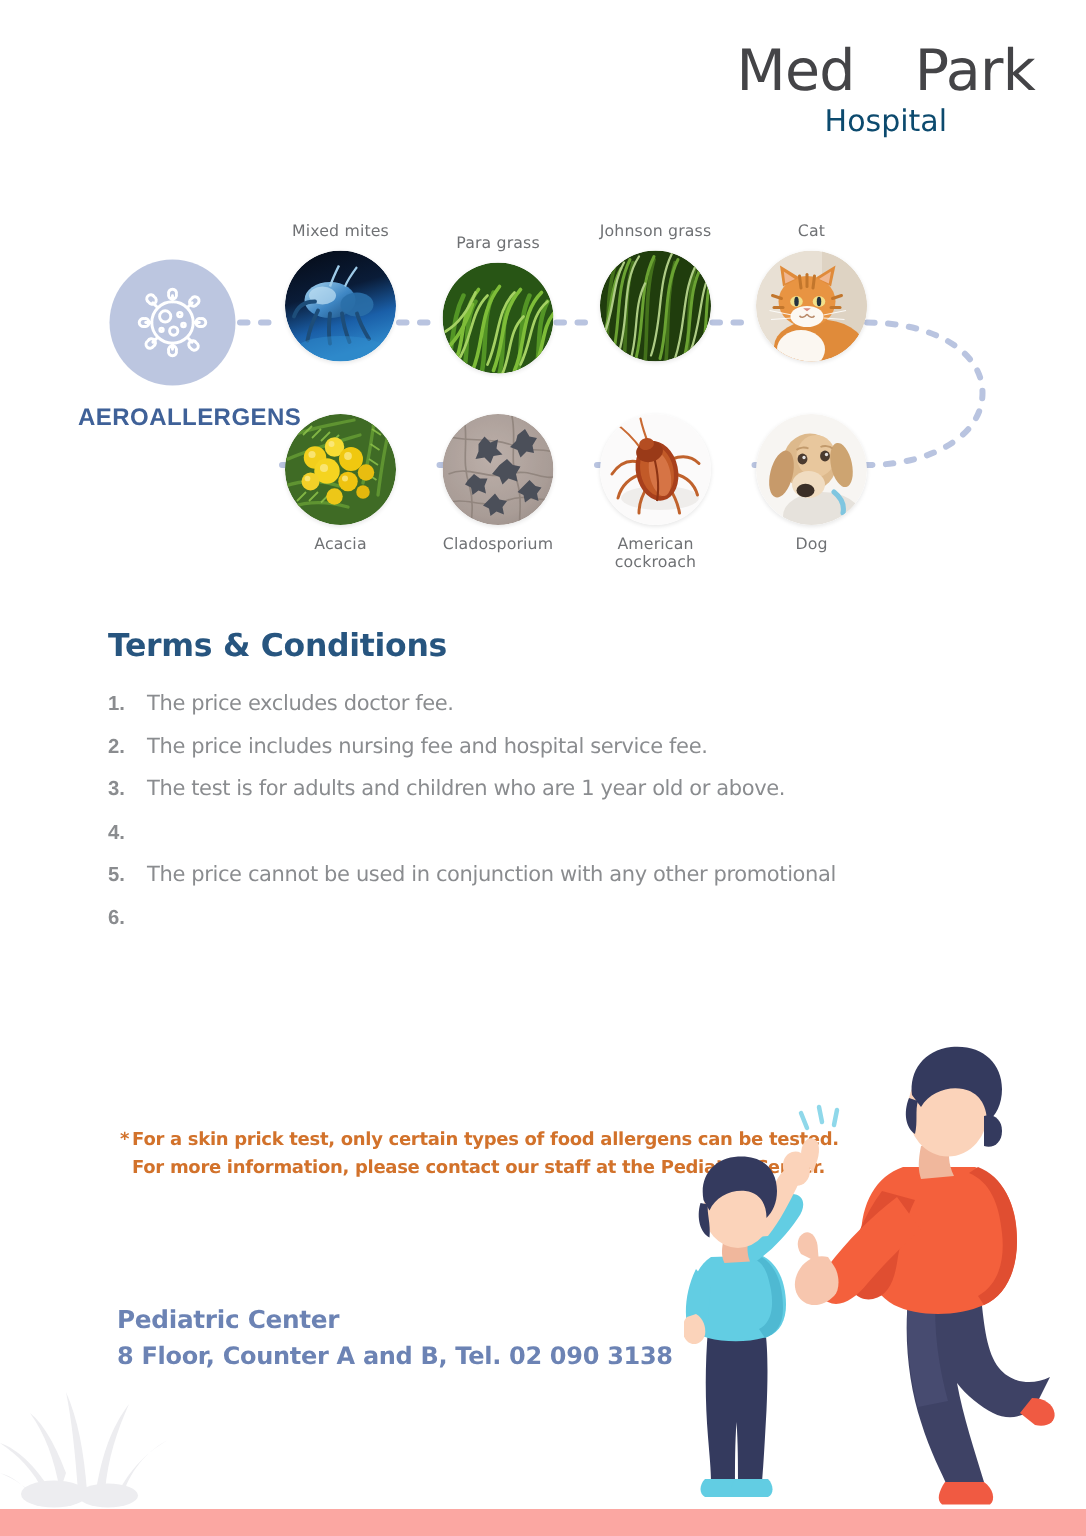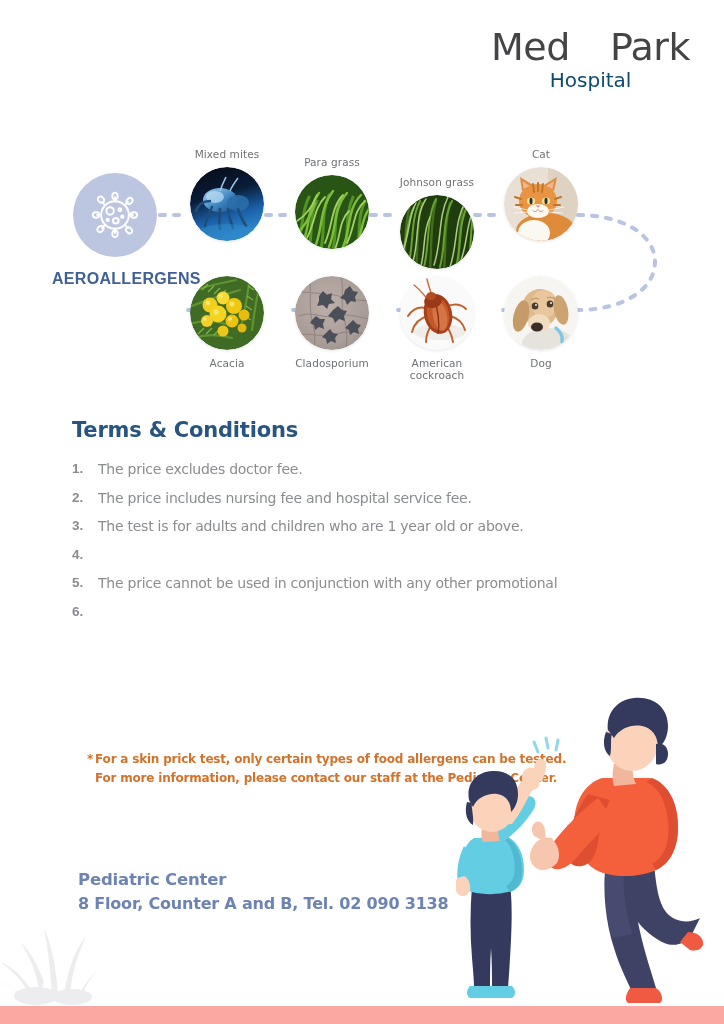--- a/index.html
+++ b/index.html
@@ -68,21 +68,21 @@
     color: #8A8C8F; line-height: 1.62; text-align: left;
   }
   .term-text {
     font-size: 14px; color: #8A8C8F; line-height: 1.62;
     font-family: "DejaVu Sans", sans-serif; letter-spacing: -0.25px;
   }
   .term-text .cont { display: block; }
 
   
   .footnote {
-    position: absolute; left: 87px; top: 750px; width: 520px;
+    position: absolute; left: 80px; top: 750px; width: 520px;
     color: #D2722B; font-size: 12px; font-weight: bold; line-height: 1.55;
     font-family: "DejaVu Sans", sans-serif; letter-spacing: -0.2px;
   }
   .footnote .star { margin-right: 2px; }
   .footnote .fn2 { display: block; padding-left: 8px; }
 
   
   .contact {
     position: absolute; left: 78px; top: 868px;
     color: #6C83B4; font-weight: bold;
@@ -224,21 +224,21 @@
             <path d="M52 68 C60 52 58 36 70 26"></path>
               <path d="M2 46 C12 40 18 30 22 20"></path>
             <path d="M40 74 C46 60 44 46 54 36"></path>
           </g>
           <rect width="74" height="74" fill="#0b2f06" opacity="0.12"></rect>
         </g>
       </svg>
     </div>
   </div>
 
-  <div class="node top" style="left:383px; top:0px;margin-top:28px;">
+  <div class="node top" style="left:383px; top:0px;">
     <div class="caption">Johnson grass</div>
     <div class="thumb">
       <svg viewBox="0 0 74 74">
         <defs>
             <clipPath id="c3">
               <circle cx="37" cy="37" r="37"></circle>
             </clipPath>
           </defs>
         <g clip-path="url(#c3)">
           <rect width="74" height="74" fill="#24400f"></rect>

